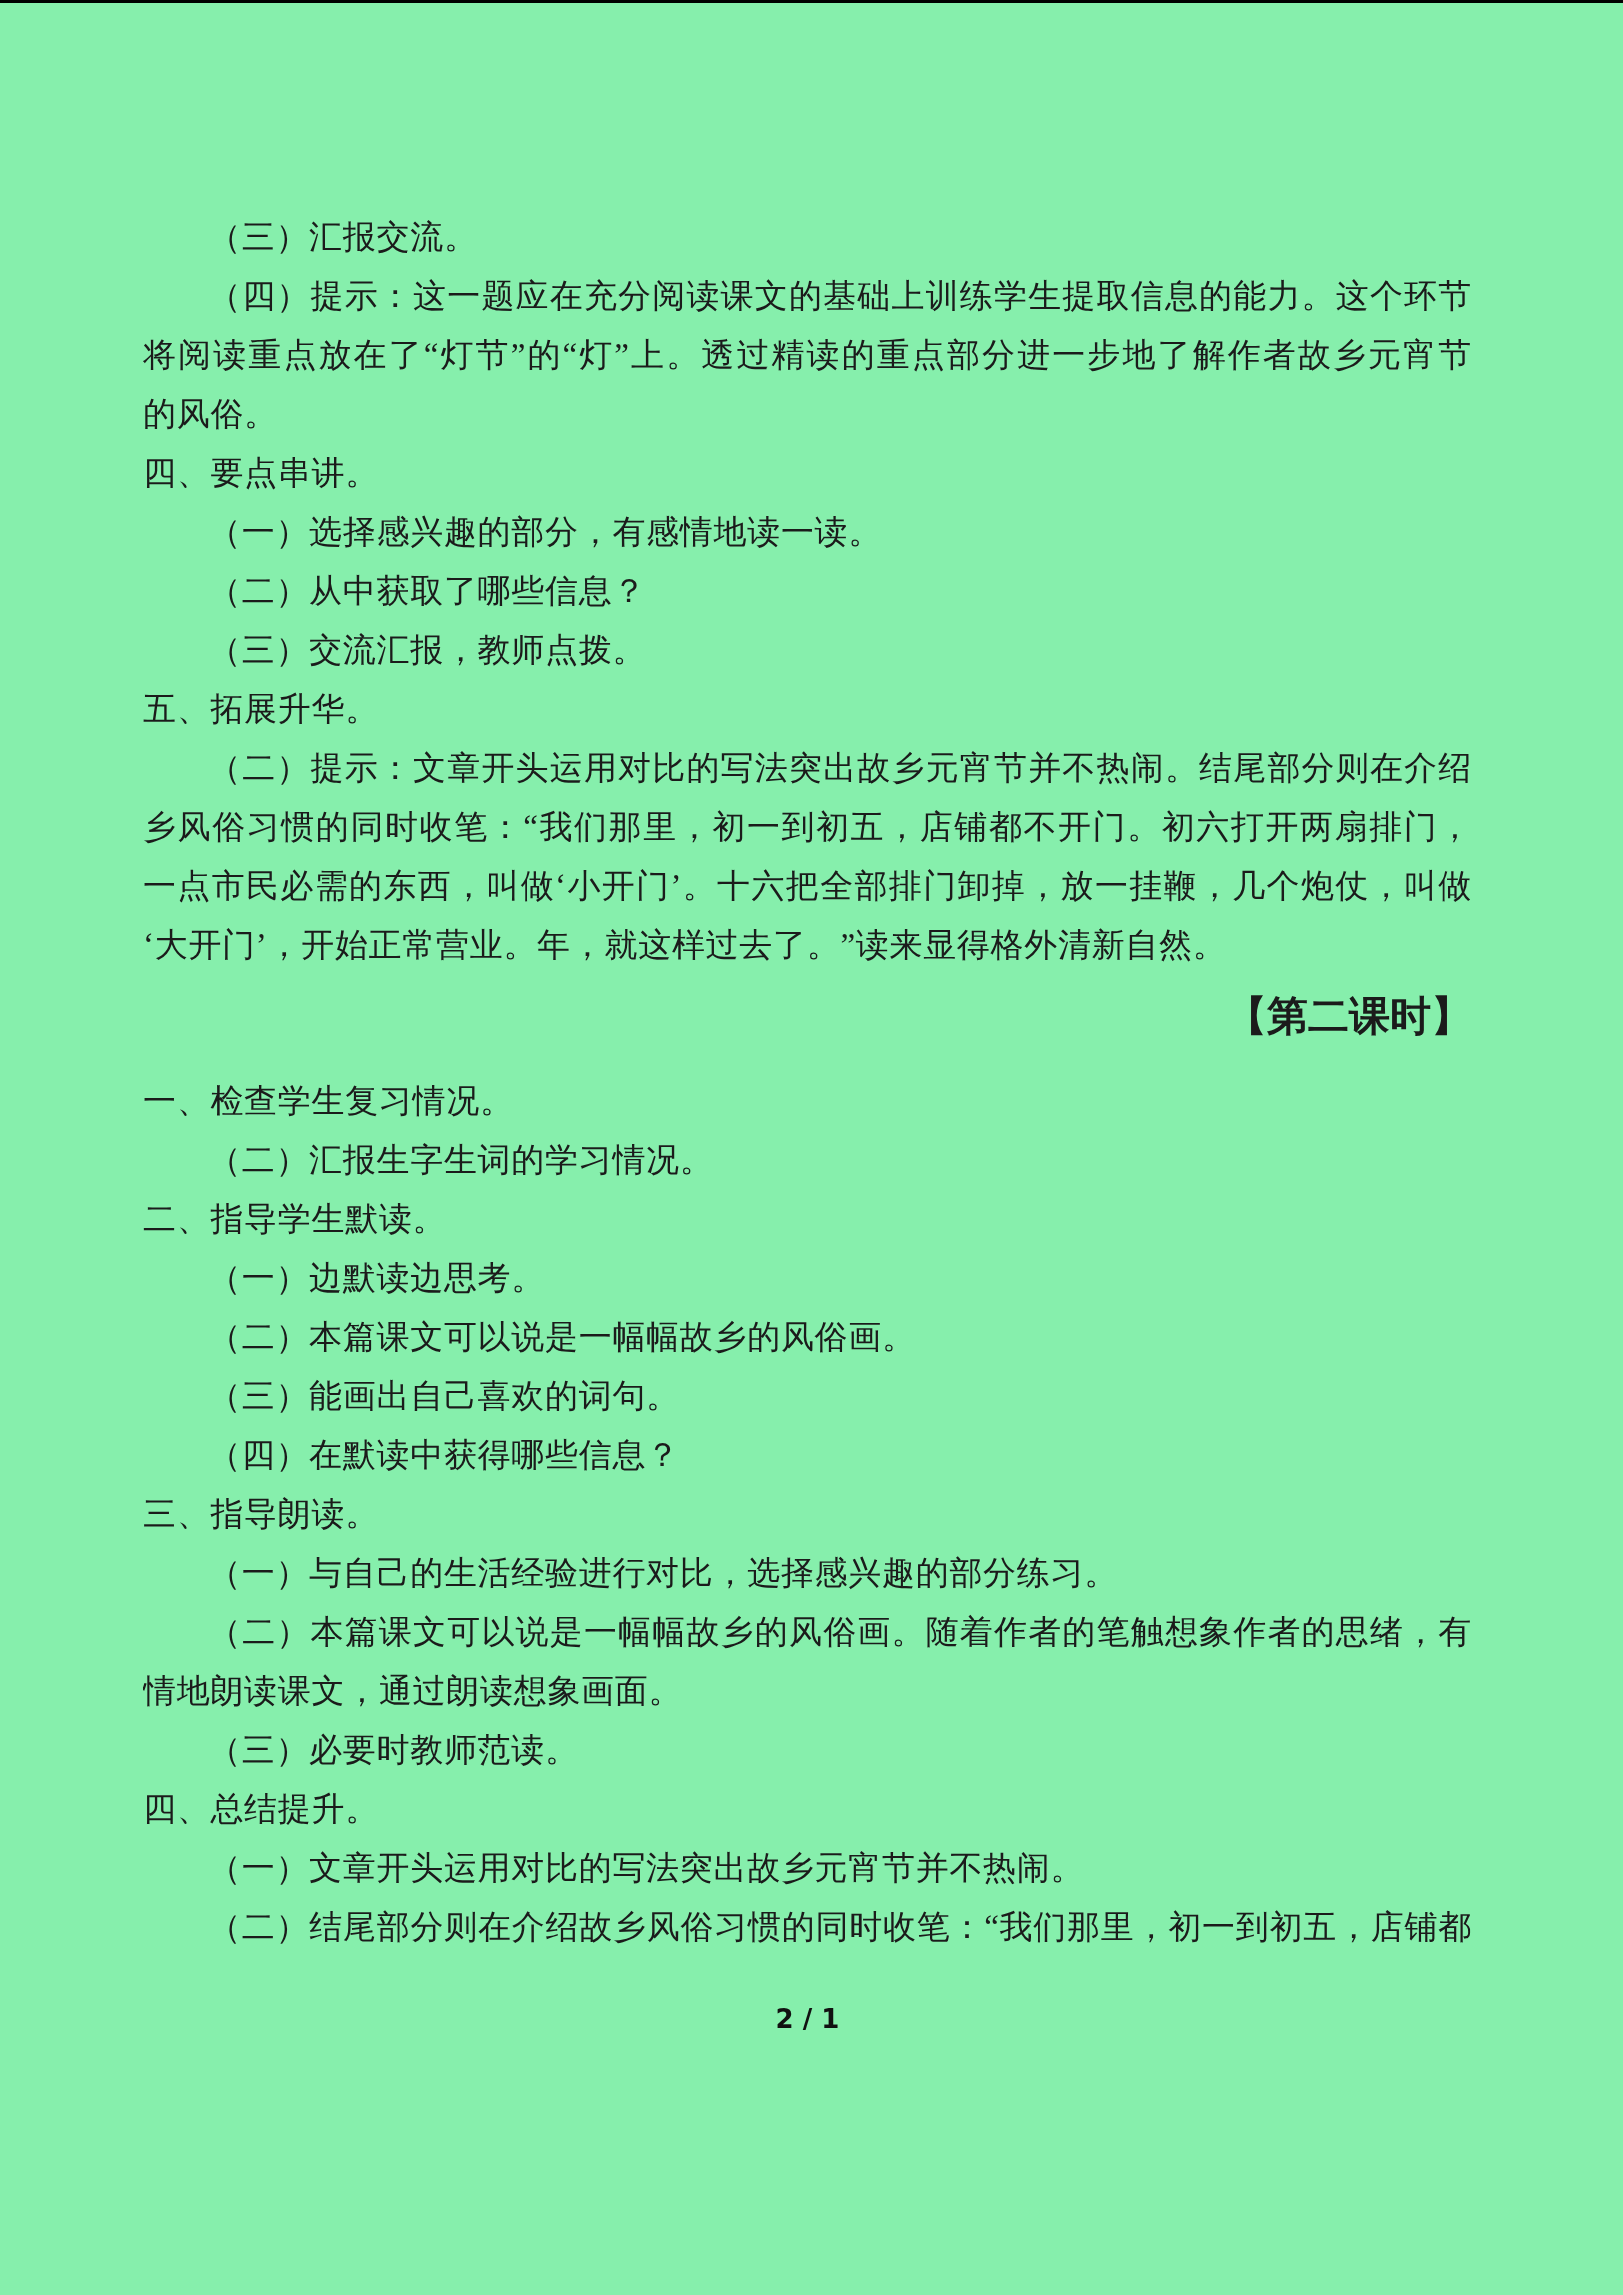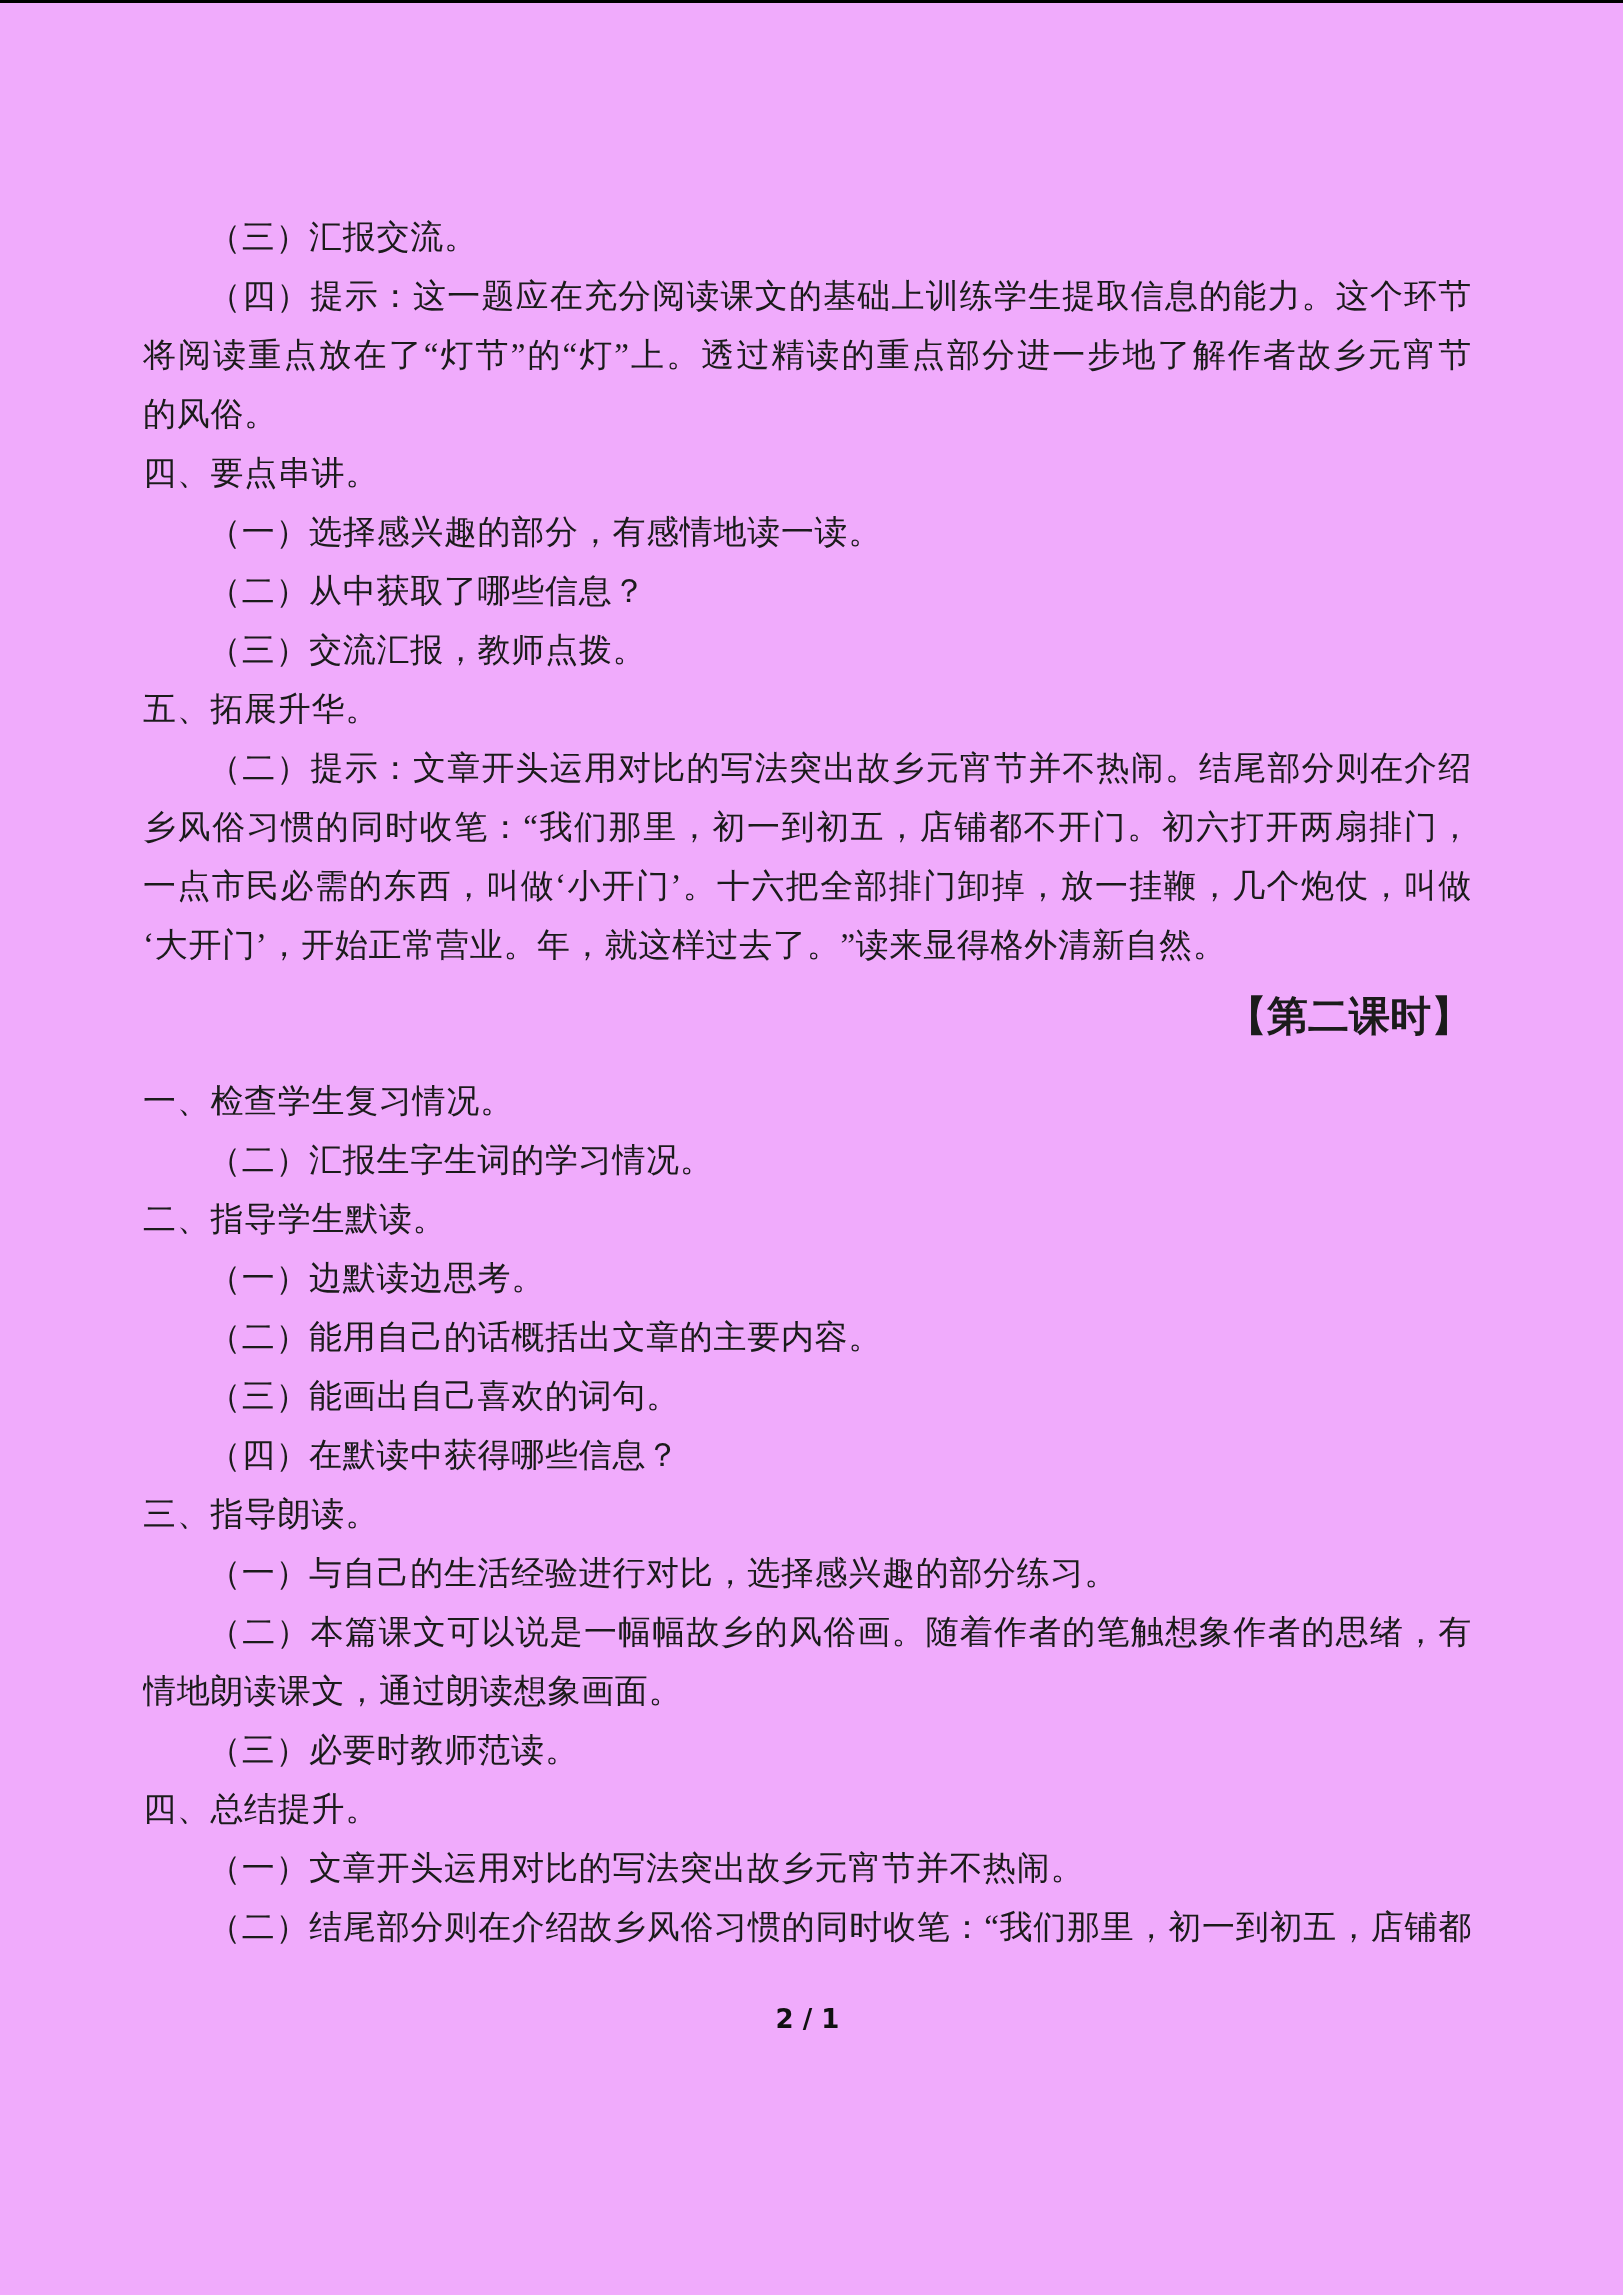--- a/index.html
+++ b/index.html
@@ -4,21 +4,21 @@
 <style>
   html, body {
     margin: 0;
     padding: 0;
     background: #ffffff;
   }
   .page {
     position: relative;
     width: 1623px;
     height: 2295px;
-    background: #f0abfc;
+    background: #86efac;
     overflow: hidden;
     font-family: "Liberation Serif", "DejaVu Serif", serif;
     color: #1b1b1b;
   }
   .top-border {
     position: absolute;
     top: 0;
     left: 0;
     width: 1623px;
     height: 3.4px;
@@ -82,21 +82,21 @@
       <div class="line">五、拓展升华。</div>
       <div class="line indent fill">（二）提示：文章开头运用对比的写法突出故乡元宵节并不热闹。结尾部分则在介绍故</div>
       <div class="line fill">乡风俗习惯的同时收笔：“我们那里，初一到初五，店铺都不开门。初六打开两扇排门，卖</div>
       <div class="line fill">一点市民必需的东西，叫做‘小开门’。十六把全部排门卸掉，放一挂鞭，几个炮仗，叫做</div>
       <div class="line">‘大开门’，开始正常营业。年，就这样过去了。”读来显得格外清新自然。</div>
       <div class="line heading">【第二课时】</div>
       <div class="line">一、检查学生复习情况。</div>
       <div class="line indent">（二）汇报生字生词的学习情况。</div>
       <div class="line">二、指导学生默读。</div>
       <div class="line indent">（一）边默读边思考。</div>
-      <div class="line indent">（二）能用自己的话概括出文章的主要内容。</div>
+      <div class="line indent">（二）本篇课文可以说是一幅幅故乡的风俗画。</div>
       <div class="line indent">（三）能画出自己喜欢的词句。</div>
       <div class="line indent">（四）在默读中获得哪些信息？</div>
       <div class="line">三、指导朗读。</div>
       <div class="line indent">（一）与自己的生活经验进行对比，选择感兴趣的部分练习。</div>
       <div class="line indent fill">（二）本篇课文可以说是一幅幅故乡的风俗画。随着作者的笔触想象作者的思绪，有感</div>
       <div class="line">情地朗读课文，通过朗读想象画面。</div>
       <div class="line indent">（三）必要时教师范读。</div>
       <div class="line">四、总结提升。</div>
       <div class="line indent">（一）文章开头运用对比的写法突出故乡元宵节并不热闹。</div>
       <div class="line indent fill">（二）结尾部分则在介绍故乡风俗习惯的同时收笔：“我们那里，初一到初五，店铺都</div>

